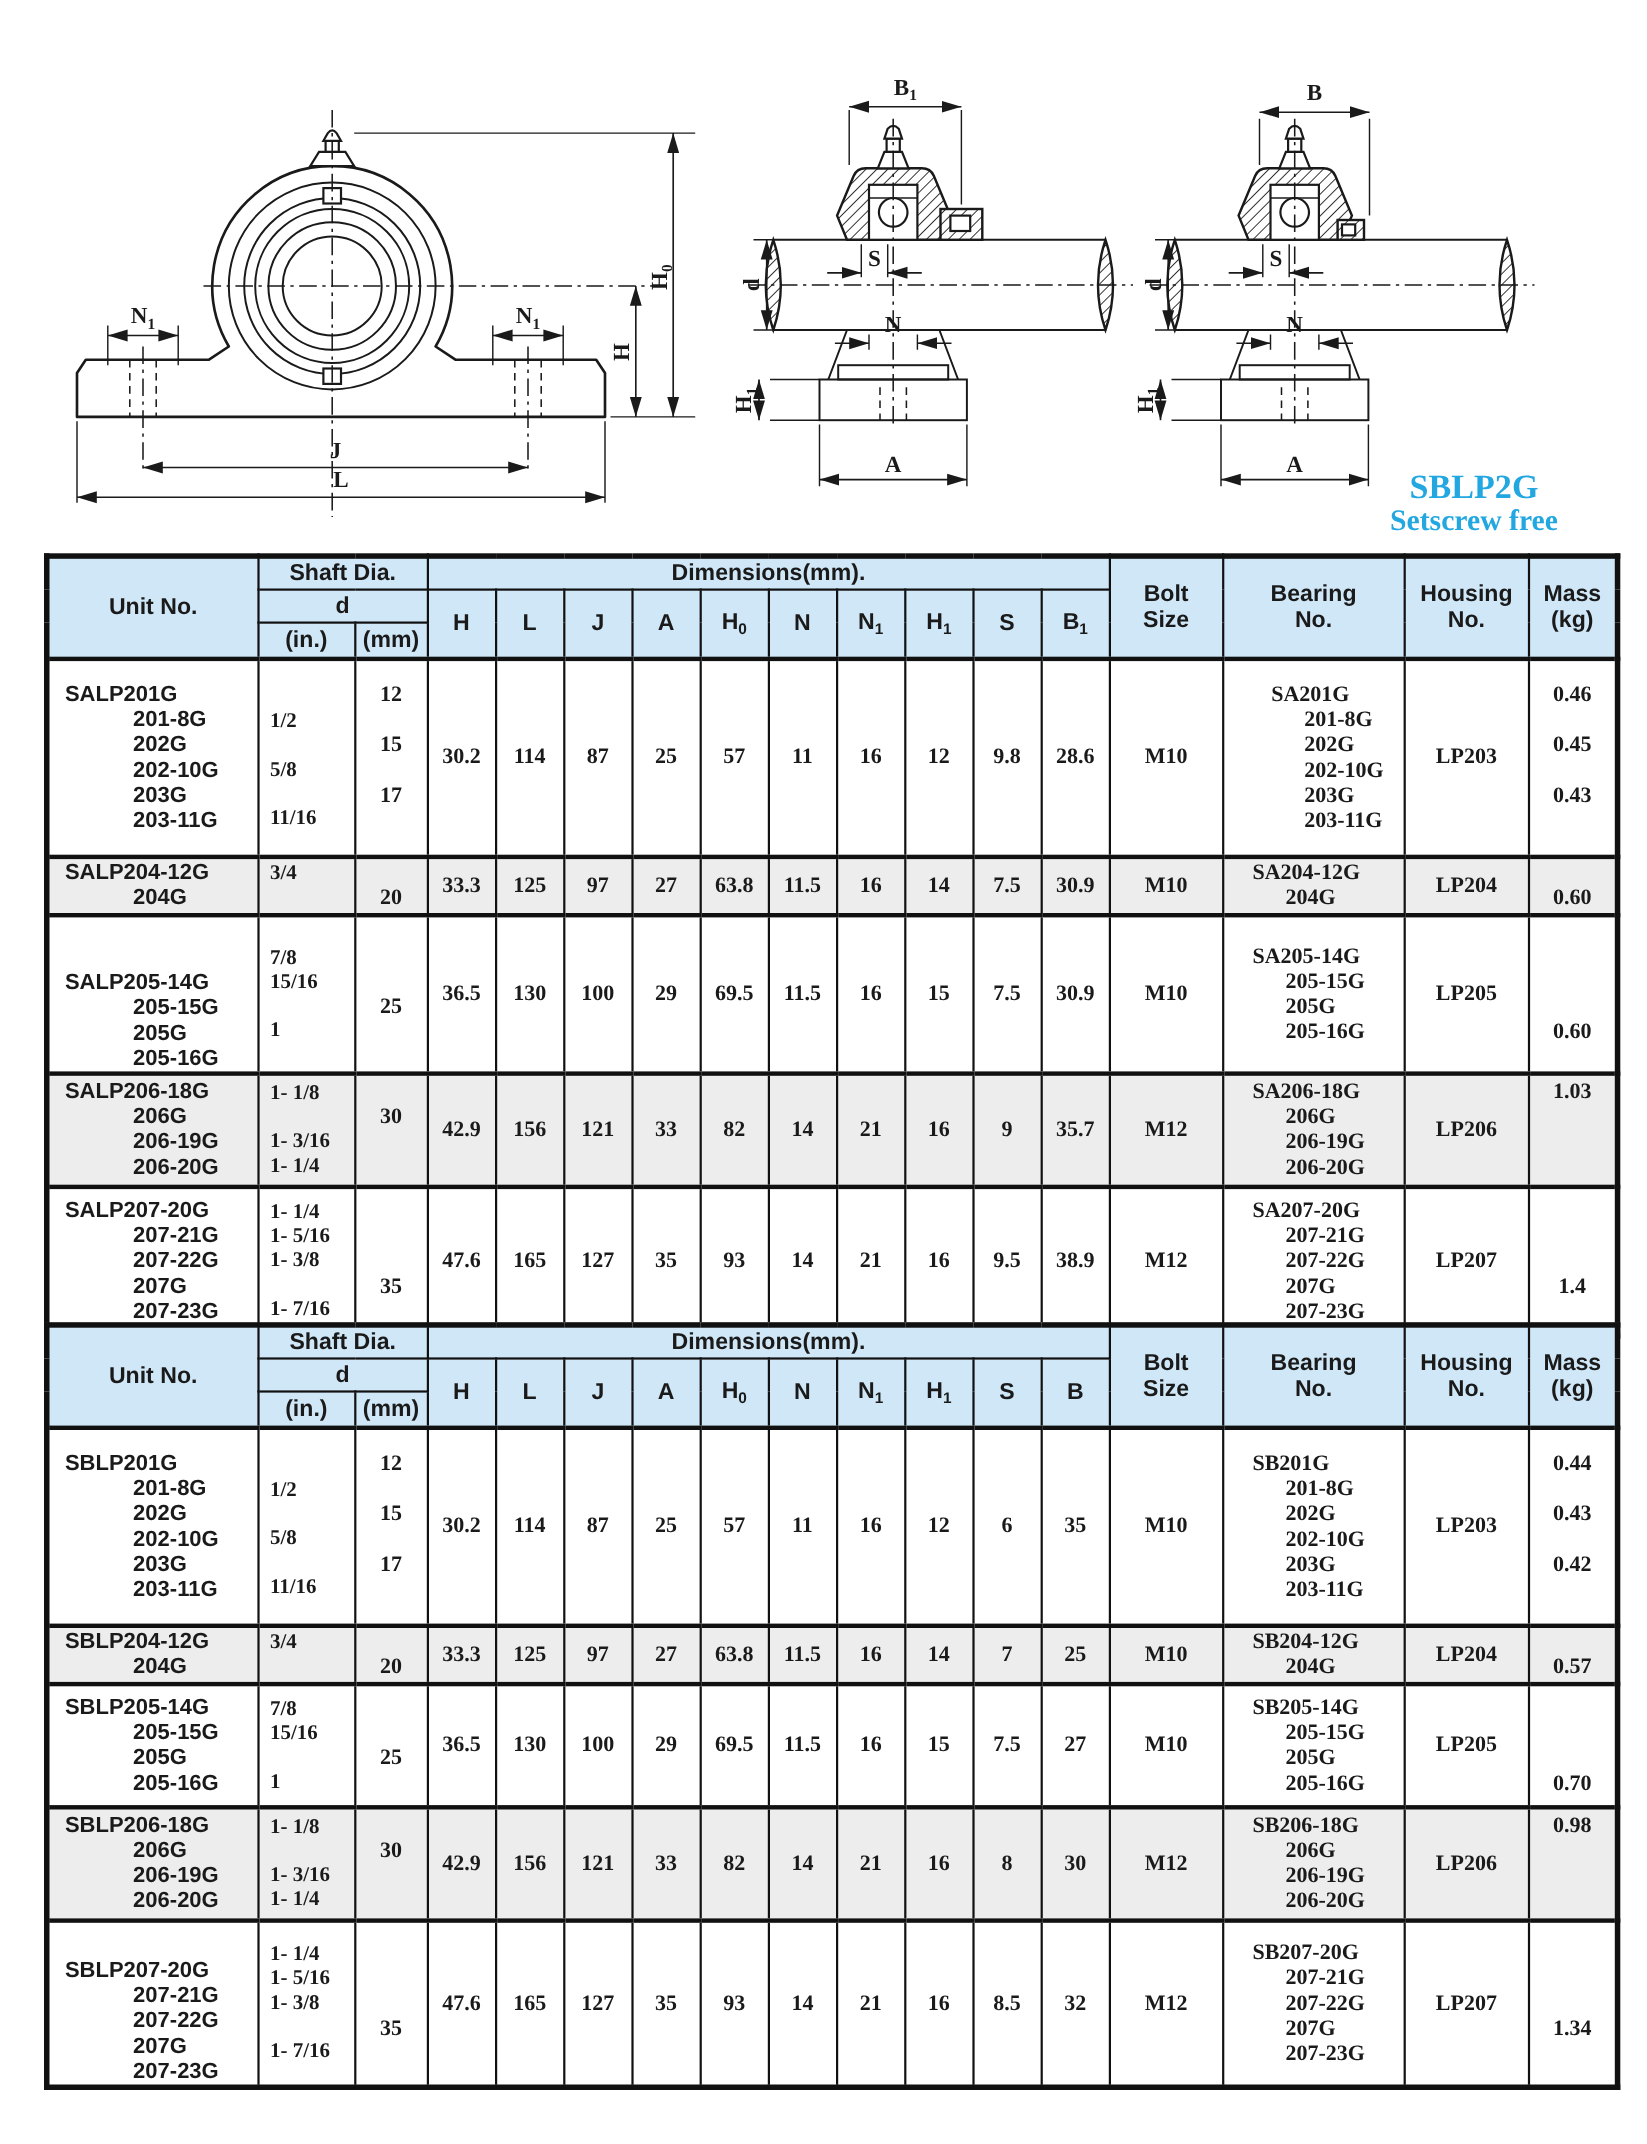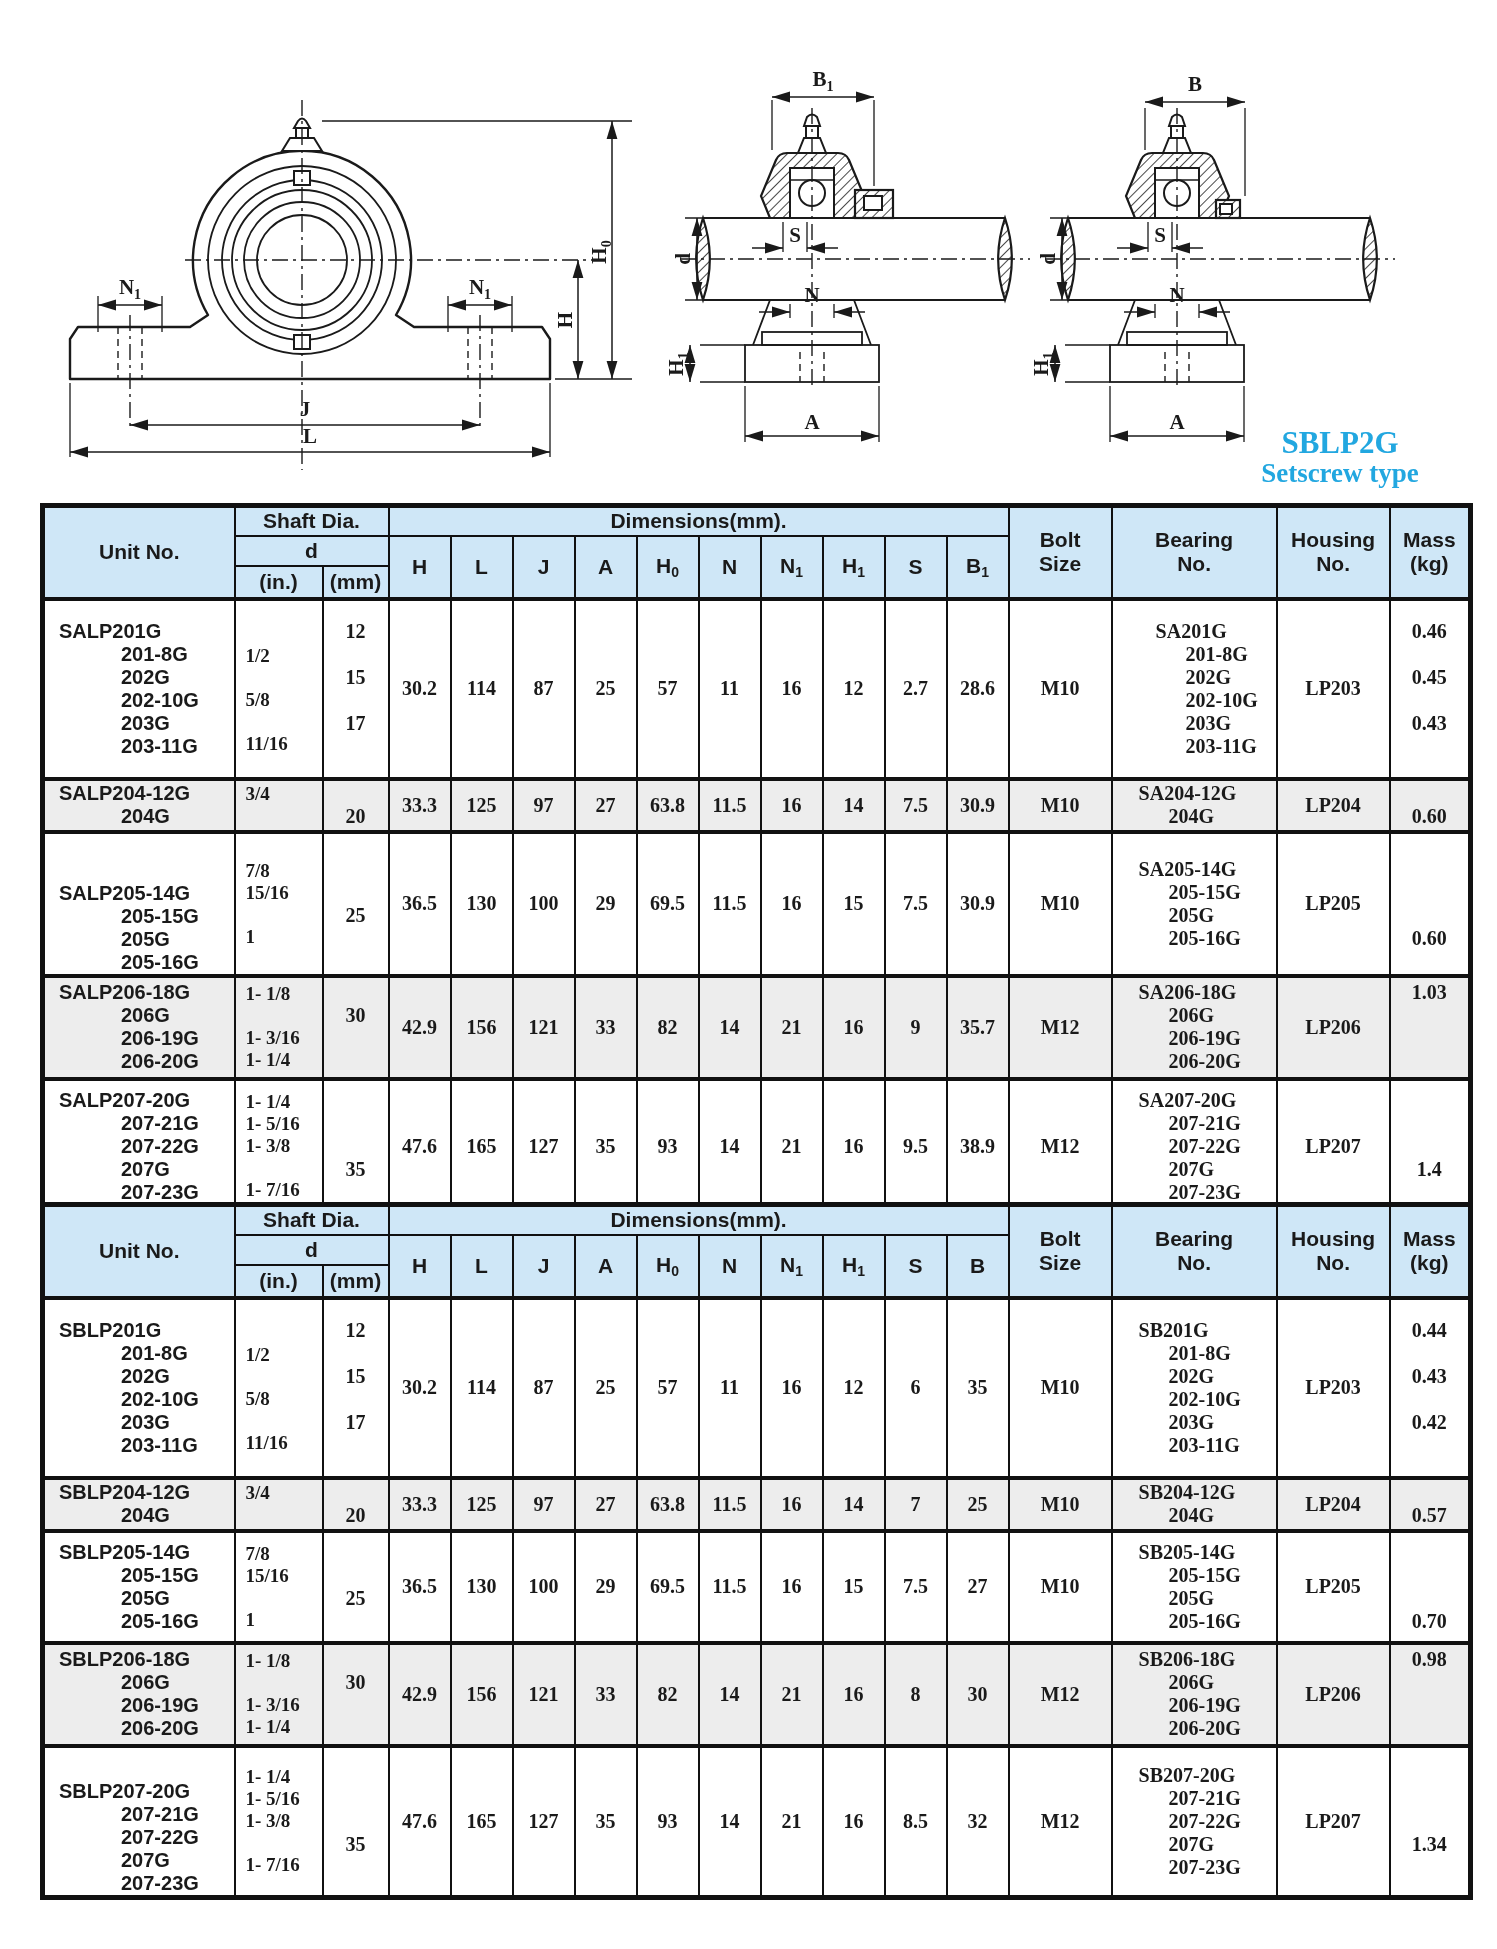--- a/index.html
+++ b/index.html
@@ -200,21 +200,21 @@
       <text class="dlab" x="1042" y="370" text-anchor="middle" transform="rotate(-90 1042 364)">H<tspan dy="5" font-size="14">1</tspan></text>
 
       <path class="thin" d="M1110 386 V442 M1244 386 V442"></path>
       <path class="dim" d="M1110 436 H1244" marker-start="url(#ma)" marker-end="url(#ma)"></path>
       <text class="dlab" x="1177" y="429" text-anchor="middle">A</text>
     </g>
   </svg>
 
   <div class="caption" style="left:1190px;top:426px;width:300px;">
     <div class="cap1">SBLP2G</div>
-    <div class="cap2">Setscrew type</div>
+    <div class="cap2">Setscrew free</div>
   </div>
 
   <div id="t-salp" class="twrap" style="top:503px;">
       <table class="spec">
         <colgroup>
           <col style="width: 192px;">
           <col style="width: 88px;">
           <col style="width: 66px;">
           <col style="width: 62px;">
           <col style="width: 62px;">
@@ -298,21 +298,21 @@
               </div>
             </td>
             <td class="cc">30.2</td>
             <td class="cc">114</td>
             <td class="cc">87</td>
             <td class="cc">25</td>
             <td class="cc">57</td>
             <td class="cc">11</td>
             <td class="cc">16</td>
             <td class="cc">12</td>
-            <td class="cc">2.7</td>
+            <td class="cc">9.8</td>
             <td class="cc">28.6</td>
             <td class="cc">M10</td>
             <td>
               <div class="lg" style="grid-template-rows: repeat(6, 1fr); margin-left: 17px;">
                 <span class="bline">SA201G</span>
                 <span class="bline ind">201-8G</span>
                 <span class="bline ind">202G</span>
                 <span class="bline ind">202-10G</span>
                 <span class="bline ind">203G</span>
                 <span class="bline ind">203-11G</span>

